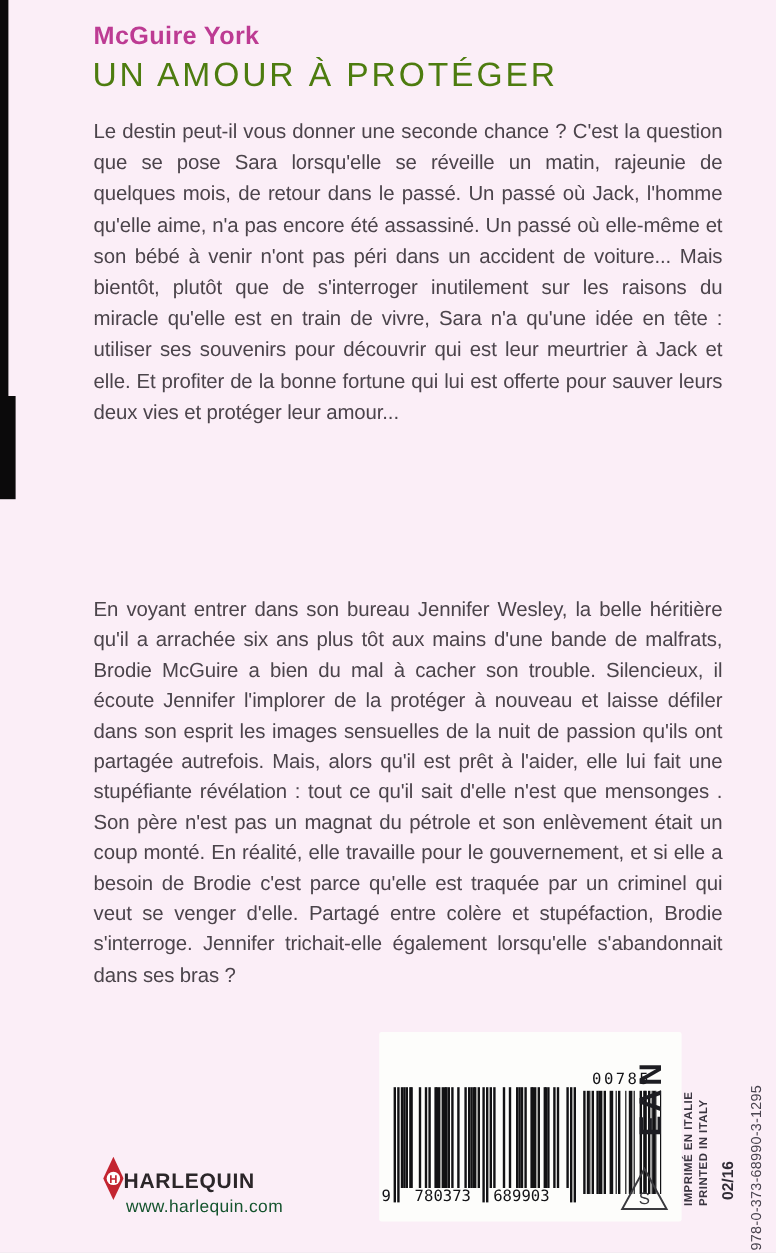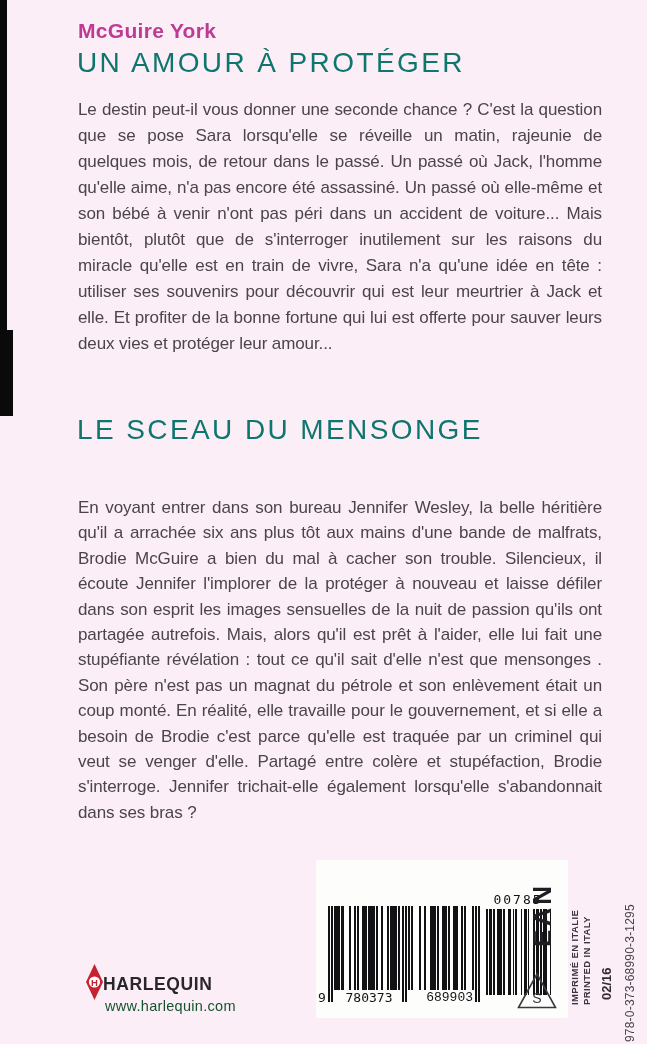--- a/index.html
+++ b/index.html
@@ -10,42 +10,42 @@
     -webkit-font-smoothing:antialiased;
   }
   
   .edge-strip-top { position:absolute; left:0; top:0; width:7px; height:346px; background:#0b0a0b; }
   .edge-strip-mid { position:absolute; left:0; top:330px; width:13px; height:86px; background:#0b0a0b; }
 
   .author { position:absolute; left:78px; font-size:21px; font-weight:bold; letter-spacing:0.3px; }
   .author-1 { top:19px;  color:#bd3b93; }
   .author-2 { top:386px; color:#dc9571; }
 
-  .book-title { position:absolute; left:77px; font-size:28px; font-weight:normal; color:#0f766e; letter-spacing:2.4px; }
+  .book-title { position:absolute; left:77px; font-size:28px; font-weight:normal; color:#4d7c0f; letter-spacing:2.4px; }
   .title-1 { top:47px; }
   .title-2 { top:414px; }
 
   .blurb {
     position:absolute; left:78px; width:524px; text-align:justify;
     color:#4b444b; font-size:17px; letter-spacing:-0.1px;
   }
   .blurb-1 { top:97px;  line-height:26px; }
   .blurb-2 { top:460px; line-height:25.4px;margin-top:35px; }
 
   
   .label-box { position:absolute; left:316px; top:860px; width:252px; height:158px; background:#fdfdfb; border-radius:2px; }
   .price { position:absolute; left:0; top:6px; width:214px; text-align:center; font-size:18px; font-weight:bold; color:#141416; letter-spacing:0.3px; }
   .isbn-line { position:absolute; left:4px; top:29px; width:206px; text-align:center; font-family:"DejaVu Sans Mono", monospace; font-size:12px; color:#26262a; letter-spacing:0.5px; }
 
   .main-barcode { position:absolute; left:12px; top:46px; width:152px; height:102px; }
   .bar { position:absolute; top:0; background:#121214; }
   .bc-digit { position:absolute; top:84px; font-family:"DejaVu Sans Mono", monospace; font-size:13px; color:#131316; background:#fdfdfb; padding:0 1px; }
   .bc-d0 { left:-11px; }
   .bc-d1 { left:9px;  width:62px; text-align:center; }
-  .bc-d2 { left:82px; width:62px; text-align:right;font-family:Liberation Mono, monospace; }
+  .bc-d2 { left:82px; width:62px; text-align:left; }
 
   .addon-barcode { position:absolute; left:168px; top:32px; width:68px; height:112px; }
   .addon-digits { position:absolute; left:0; top:0; width:100%; text-align:center; font-family:"DejaVu Sans Mono", monospace; font-size:13px; letter-spacing:2px; color:#131316; }
   .addon-bars { position:absolute; left:1px; top:17px; width:66px; height:86px; }
   .addon-bars .bar { height:86px; }
 
   .ean-label {
     position:absolute; left:186px; top:40px; width:80px; height:30px;
     transform:rotate(-90deg); transform-origin:center;
     font-size:26px; font-weight:bold; letter-spacing:3px; color:#1d1d22; text-align:center; line-height:30px;
@@ -69,21 +69,20 @@
 
 <div class="page">
 
   <div class="edge-strip-top"></div>
   <div class="edge-strip-mid"></div>
 
   <div class="author author-1">McGuire York</div>
   <div class="book-title title-1">UN AMOUR À PROTÉGER</div>
   <div class="blurb blurb-1">Le destin peut-il vous donner une seconde chance ? C'est la question que se pose Sara lorsqu'elle se réveille un matin, rajeunie de quelques mois, de retour dans le passé. Un passé où Jack, l'homme qu'elle aime, n'a pas encore été assassiné. Un passé où elle-même et son bébé à venir n'ont pas péri dans un accident de voiture... Mais bientôt, plutôt que de s'interroger inutilement sur les raisons du miracle qu'elle est en train de vivre, Sara n'a qu'une idée en tête : utiliser ses souvenirs pour découvrir qui est leur meurtrier à Jack et elle. Et profiter de la bonne fortune qui lui est offerte pour sauver leurs deux vies et protéger leur amour...</div>
 
-  <div class="book-title title-2">LE SCEAU DU MENSONGE</div>
   <div class="blurb blurb-2">En voyant entrer dans son bureau Jennifer Wesley, la belle héritière qu'il a arrachée six ans plus tôt aux mains d'une bande de malfrats, Brodie McGuire a bien du mal à cacher son trouble. Silencieux, il écoute Jennifer l'implorer de la protéger à nouveau et laisse défiler dans son esprit les images sensuelles de la nuit de passion qu'ils ont partagée autrefois. Mais, alors qu'il est prêt à l'aider, elle lui fait une stupéfiante révélation : tout ce qu'il sait d'elle n'est que mensonges . Son père n'est pas un magnat du pétrole et son enlèvement était un coup monté. En réalité, elle travaille pour le gouvernement, et si elle a besoin de Brodie c'est parce qu'elle est traquée par un criminel qui veut se venger d'elle. Partagé entre colère et stupéfaction, Brodie s'interroge. Jennifer trichait-elle également lorsqu'elle s'abandonnait dans ses bras ?</div>
 
   <div class="label-box">
 
     <div class="main-barcode" id="main-barcode">
       <span class="bc-digit bc-d0">9</span>
       <span class="bc-digit bc-d1">780373</span>
       <span class="bc-digit bc-d2">689903</span>
     <div class="bar" style="left: 0px; width: 1.95px; height: 96px;"></div>
         <div class="bar" style="left: 3.2px; width: 1.95px; height: 96px;"></div>

